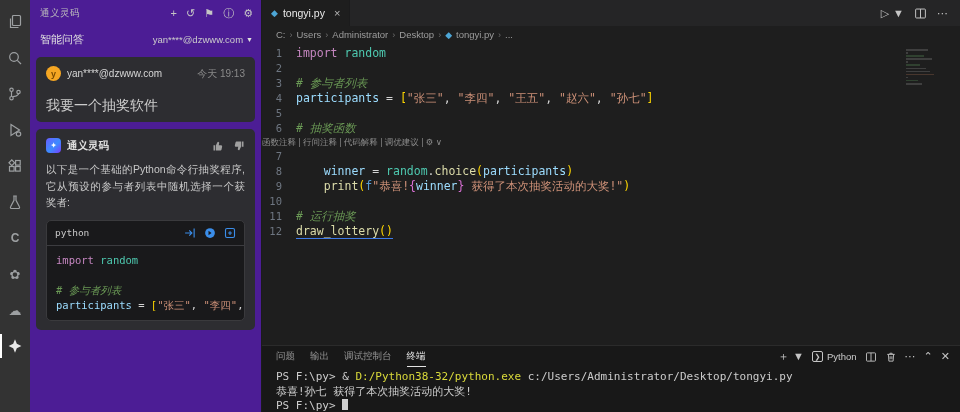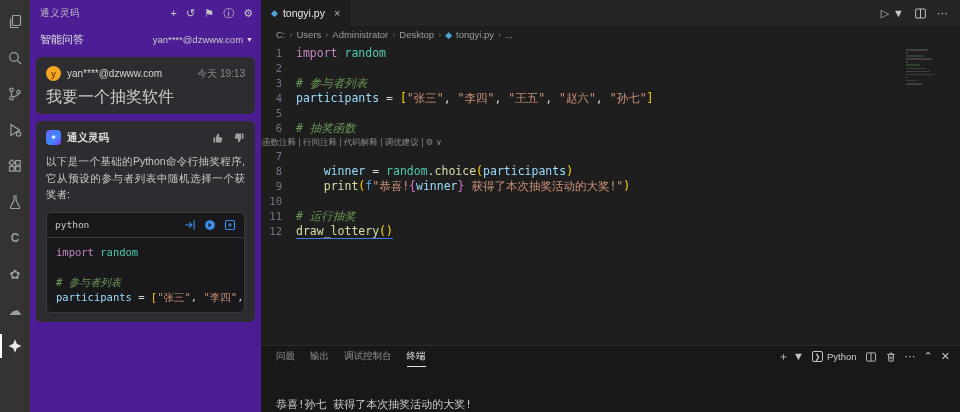--- a/index.html
+++ b/index.html
@@ -26,21 +26,21 @@
   .sp-section { font-size:11px; color:#e0e0e0; }
   .sp-account { font-size:9.5px; color:#cccccc; display:flex; align-items:center; gap:3px; cursor:pointer; }
   .sp-account .caret { font-size:7px; color:#e0e0e0; }
 
   .chat { flex:1; padding:5px 6px; overflow:hidden; display:flex; flex-direction:column; gap:7px; }
   .msg-card { background:#2d2d31; border-radius:5px; padding:9px 10px; }
   .msg-head { display:flex; align-items:center; gap:6px; }
   .avatar { width:15px; height:15px; border-radius:50%; background:#f5a623; color:#7a4a00; font-size:9px; font-weight:bold; display:flex; align-items:center; justify-content:center; }
   .msg-name { font-size:10px; color:#d6d6d6; flex:1; }
   .msg-time { font-size:10px; color:#8a8a8a; }
-  .msg-text { font-size:16px; color:#cccccc; margin-top:8px; line-height:16px; }
+  .msg-text { font-size:14px; color:#cccccc; margin-top:16px; line-height:16px; }
   .ai-logo { width:15px; height:15px; border-radius:4px; background:linear-gradient(135deg,#6a5cff 0%,#3b8cff 55%,#7b3bff 100%); display:flex; align-items:center; justify-content:center; color:#fff; font-size:8px; }
   .ai-name { font-size:10.5px; color:#e0e0e0; font-weight:bold; flex:1; }
   .thumbs { display:flex; gap:9px; }
   .thumbs svg { fill:#a0a0a0; cursor:pointer; }
   .ai-p { font-size:10.5px; color:#c8c8c8; line-height:16.5px; margin-top:8px; text-align:justify; }
 
   .codeblock { margin-top:9px; background:#19191b; border:1px solid #3a3a3d; border-radius:5px; overflow:hidden; }
   .cb-head { height:25px; display:flex; align-items:center; justify-content:space-between; padding:0 8px; border-bottom:1px solid #3c3c40; }
   .cb-lang { font-size:9.5px; color:#c8c8c8; font-family:"DejaVu Sans Mono",monospace; }
   .cb-icons { display:flex; gap:8px; align-items:center; }
@@ -72,21 +72,21 @@
 
   .t-kw{color:#c586c0} .t-cm{color:#6a9955;font-style:italic} .t-str{color:#ce9178}
   .t-var{color:#9cdcfe} .t-fn{color:#dcdcaa} .t-mod{color:#4ec9b0}
   .t-br{color:#ffd700} .t-brc{color:#da70d6} .t-op{color:#d4d4d4} .t-pl{color:#d4d4d4} .t-fp{color:#569cd6}
 
   .minimap { position:absolute; top:6px; right:20px; width:34px; opacity:.55; }
   .minimap div { height:1.5px; margin-bottom:1.6px; background:#5a5a5a; }
   .mm-c{background:#3f5f3f !important} .mm-r{background:#6b4a3a !important}
 
   
-  .bottpanel { height:67px; background:#181818; border-top:1px solid #2b2b2b; flex-shrink:0; display:flex; flex-direction:column;gap:28px; }
+  .bottpanel { height:67px; background:#181818; border-top:1px solid #2b2b2b; flex-shrink:0; display:flex; flex-direction:column; }
   .bp-header { height:21px; display:flex; align-items:center; justify-content:space-between; padding:0 10px 0 14px; flex-shrink:0; }
   .bp-tabs { display:flex; gap:15px; height:100%; align-items:center; }
   .bp-tab { font-size:9.5px; color:#969696; cursor:pointer; height:100%; display:flex; align-items:center; border-bottom:1px solid transparent; }
   .bp-tab.active { color:#e4e4e4; border-bottom:1px solid #e4e4e4; }
   .bp-actions { display:flex; align-items:center; gap:8px; color:#c5c5c5; }
   .bp-actions .pa { font-size:11px; cursor:pointer; line-height:1; }
   .pa-caret { font-size:7px; margin-left:-4px; }
   .shell-badge { display:flex; align-items:center; gap:4px; cursor:pointer; }
   .shell-box { width:11px; height:11px; border:1px solid #c5c5c5; border-radius:2px; font-size:7px; display:flex; align-items:center; justify-content:center; color:#c5c5c5; }
   .shell-label { font-size:9.5px; color:#cccccc; }
@@ -310,16 +310,16 @@
               <path d="M8 2.5v11"></path>
             </svg>
           <svg class="pa" width="12" height="12" viewBox="0 0 16 16" fill="none" stroke="#c5c5c5" stroke-width="1.2">
               <path d="M3 4.5h10M6.5 4.5V3h3v1.5M4.5 4.5l.7 9h5.6l.7-9M6.8 7v4M9.2 7v4"></path>
             </svg>
           <span class="pa">⋯</span>
           <span class="pa">⌃</span>
           <span class="pa">✕</span>
         </div>
       </div>
-      <div class="terminal" id="terminal"><div><span class="tt-out">恭喜!孙七 获得了本次抽奖活动的大奖!</span></div><div><span class="tt-p">PS F:\py&gt; </span><span class="cursor"></span></div></div>
+      <div class="terminal" id="terminal"><div><span class="tt-p">PS F:\py&gt; </span><span class="tt-op">&amp; </span><span class="tt-cmd">D:/Python38-32/python.exe </span><span class="tt-arg">c:/Users/Administrator/Desktop/tongyi.py</span></div><div><span class="tt-out">恭喜!孙七 获得了本次抽奖活动的大奖!</span></div><div><span class="tt-p">PS F:\py&gt; </span><span class="cursor"></span></div></div>
     </div>
   </section>
 </div>
 
 </body></html>

